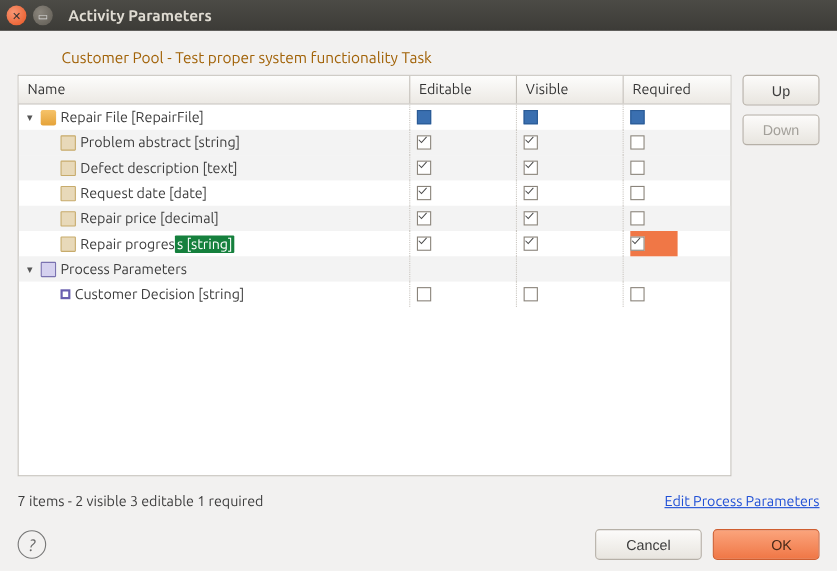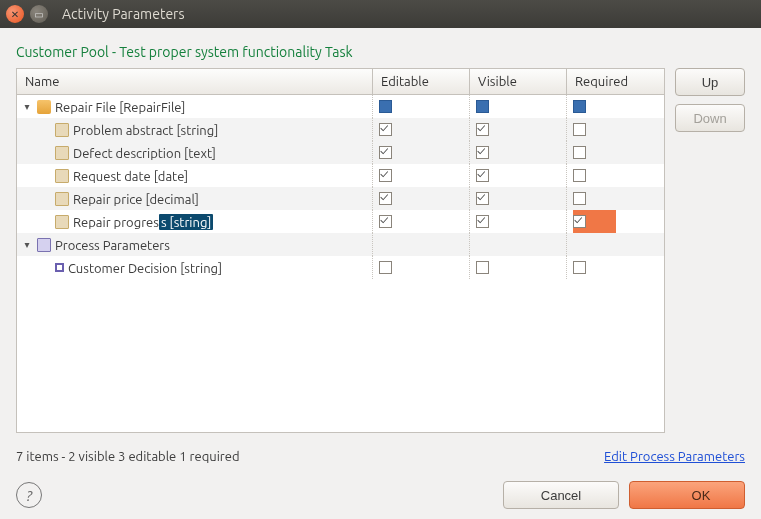--- a/index.html
+++ b/index.html
@@ -20,36 +20,36 @@
   padding: 0 6px;
   gap: 6px;
 }
 .win-btn {
   width: 18px; height: 18px; border-radius: 50%;
   display: inline-flex; align-items: center; justify-content: center;
   font-size: 10px; color: #333;
 }
 .win-close { background: radial-gradient(circle at 35% 35%, #f79674, #e95420); }
 .win-minmax { background: radial-gradient(circle at 35% 35%, #8a857c, #5f5b53); color:#ddd; }
-.titlebar-title { color: #dfdbd2; font-weight: normal; margin-left: 8px; font-size: 14px; }
+.titlebar-title { color: #dfdbd2; font-weight: bold; margin-left: 8px; font-size: 14px; }
 .content { padding: 16px 16px 10px 16px; display: flex; flex-direction: column; height: calc(519px - 28px); }
-.subtitle { color: #15803d; margin-bottom: 8px; font-size: 14px; }
+.subtitle { color: #a16207; margin-bottom: 8px; font-size: 14px; margin-left: 40px; }
 .main-row { display: flex; gap: 10px; flex: 1; min-height: 0; }
 .table-wrap { flex: 1; border: 1px solid #c5c1bb; background: #fff; display: flex; flex-direction: column; }
 .thead, .tr { display: flex; align-items: stretch; }
 .th, .td { border-right: 1px dotted #c9c5bf; }
 .th:last-child, .td:last-child { border-right: none; }
 .col-name { flex: 1; }
 .col-vis, .col-edit, .col-req { width: 97px; }
 .thead { background: linear-gradient(to bottom, #fdfdfc, #ece9e4); border-bottom: 1px solid #c5c1bb; height: 26px; }
 .th { padding: 5px 8px; font-weight: normal; color: #333; border-right: 1px solid #c5c1bb; }
 .tbody { overflow-y: auto; }
 .tr { height: 23px; align-items: center; }
 .tr.alt { background: #f3f3f3; }
-.sel-highlight { background:#0c4a6e; color:#fff; padding: 1px 2px; border-radius:1px; }
+.sel-highlight { background:#15803d; color:#fff; padding: 1px 2px; border-radius:1px; }
 .td { padding: 0 6px; display: flex; align-items: center; gap: 4px; height: 100%; }
 .td-name { padding-left: 4px; }
 .twisty { width: 12px; display: inline-block; text-align: center; color: #555; font-size: 10px; }
 .ico { width: 14px; height: 14px; display: inline-flex; align-items: center; justify-content: center; }
 .ico-file {
   background: linear-gradient(to bottom, #f6c36a, #e5a339);
   border-radius: 2px;
 }
 .ico-field {
   background: #e8d9b9;
@@ -86,21 +86,21 @@
   border-color: #cf5e30; color: #4a2a19; padding-left: 28px;
 }
 .status-row { display: flex; justify-content: space-between; margin-top: 16px; font-size: 13px; }
 .link { color: #1f4fd6; text-decoration: underline; cursor: pointer; }
 .bottom-row { display: flex; justify-content: space-between; align-items: center; margin-top: 18px; }
 .help-btn {
   width: 26px; height: 26px; border: 1.5px solid #777; border-radius: 50%;
   display: flex; align-items: center; justify-content: center; color: #666; font-size: 15px; font-style: italic;
 }
 .bottom-actions { display: flex; gap: 10px; }
-.bottom-actions .btn { width: 116px; }
+.bottom-actions .btn { width: 97px; }
 </style>
 </head>
 <body>
 
 <div class="titlebar">
   <span class="win-btn win-close">✕</span>
   <span class="win-btn win-minmax">▭</span>
   <span class="titlebar-title">Activity Parameters</span>
 </div>
 

